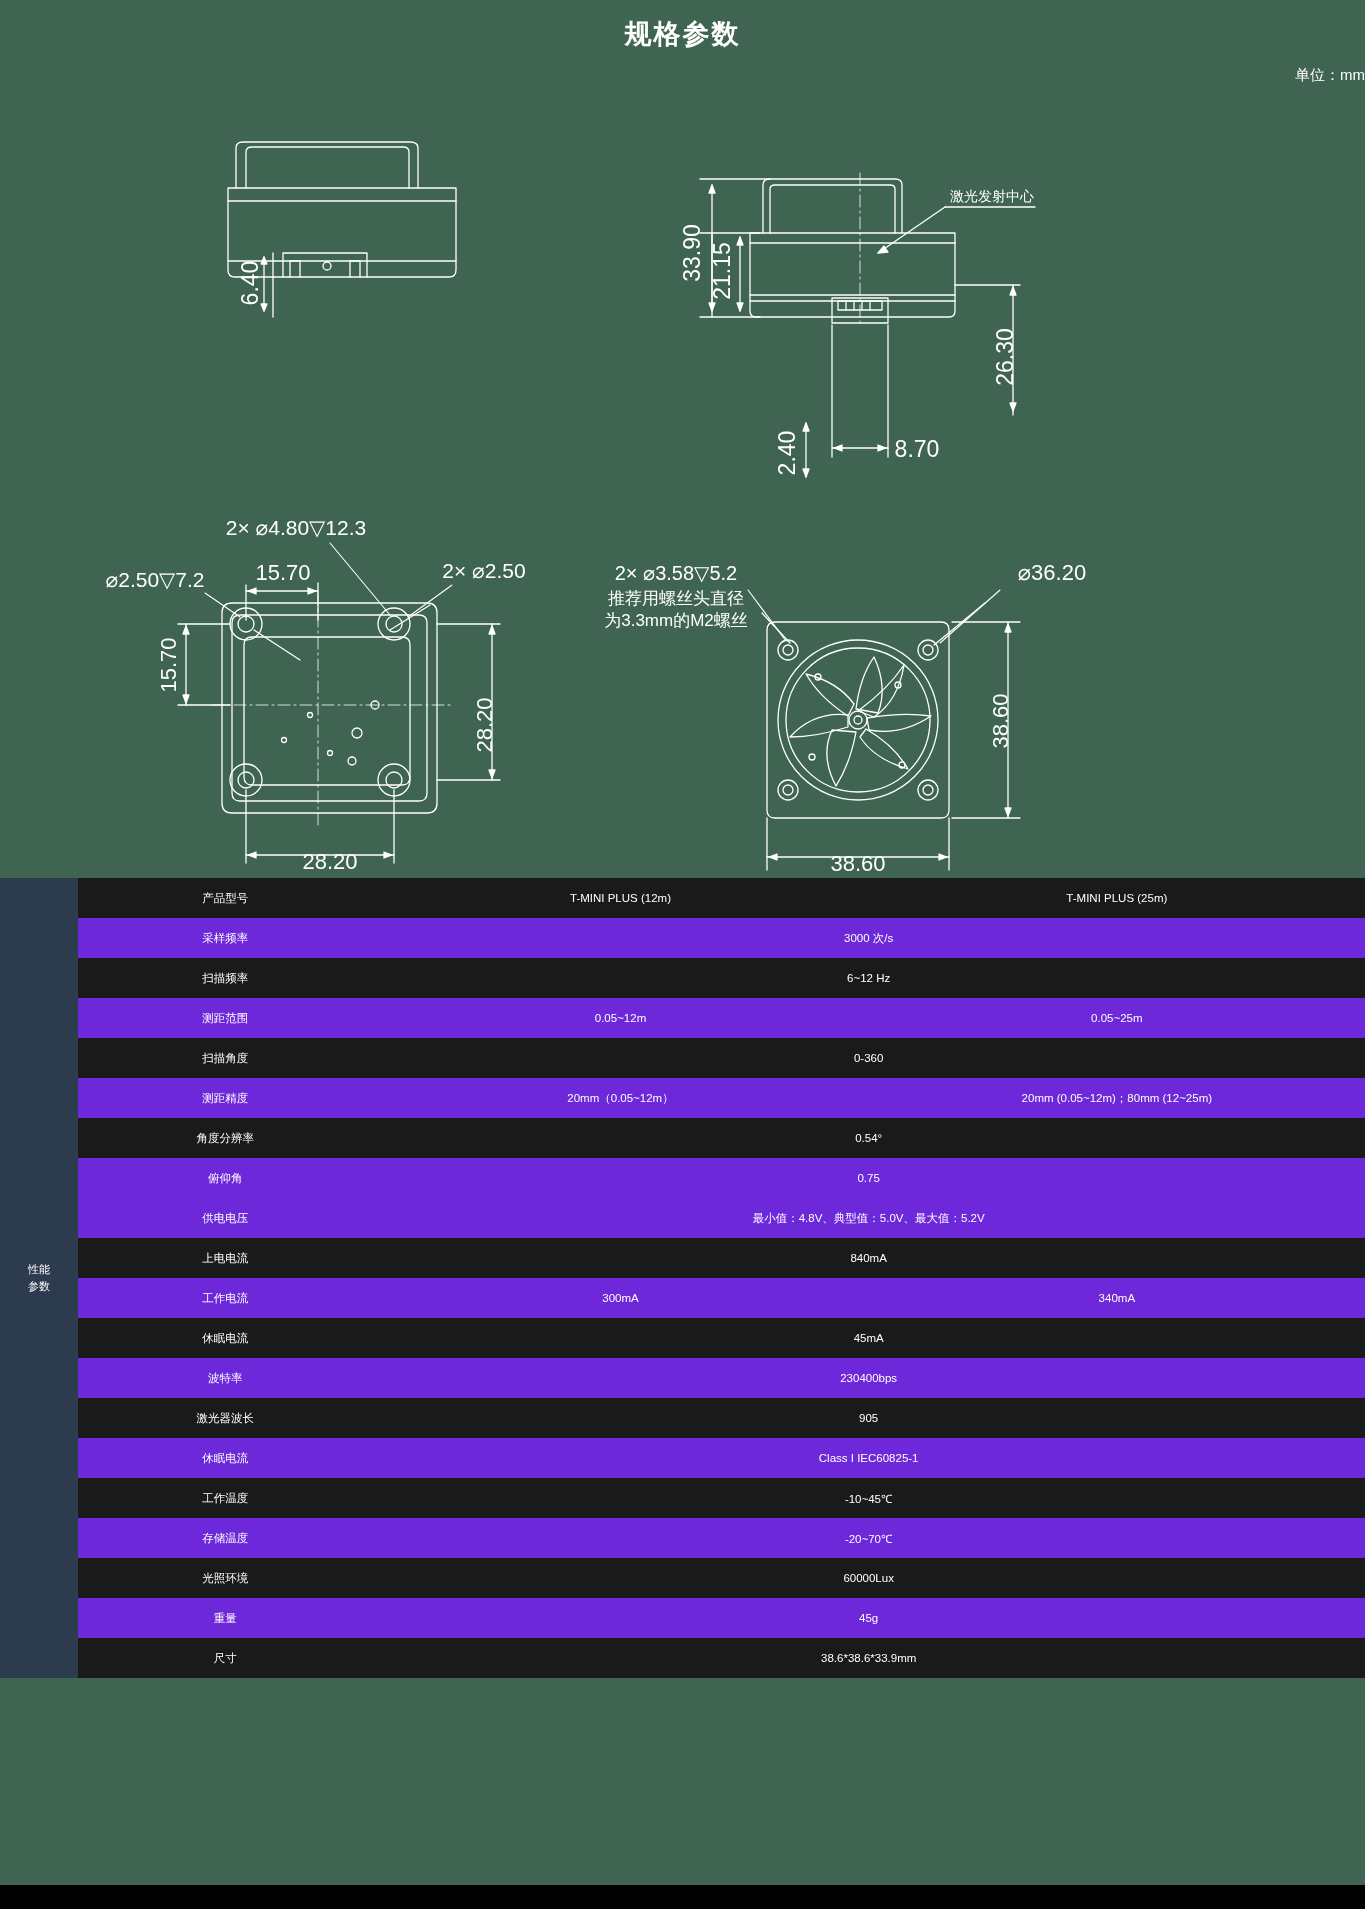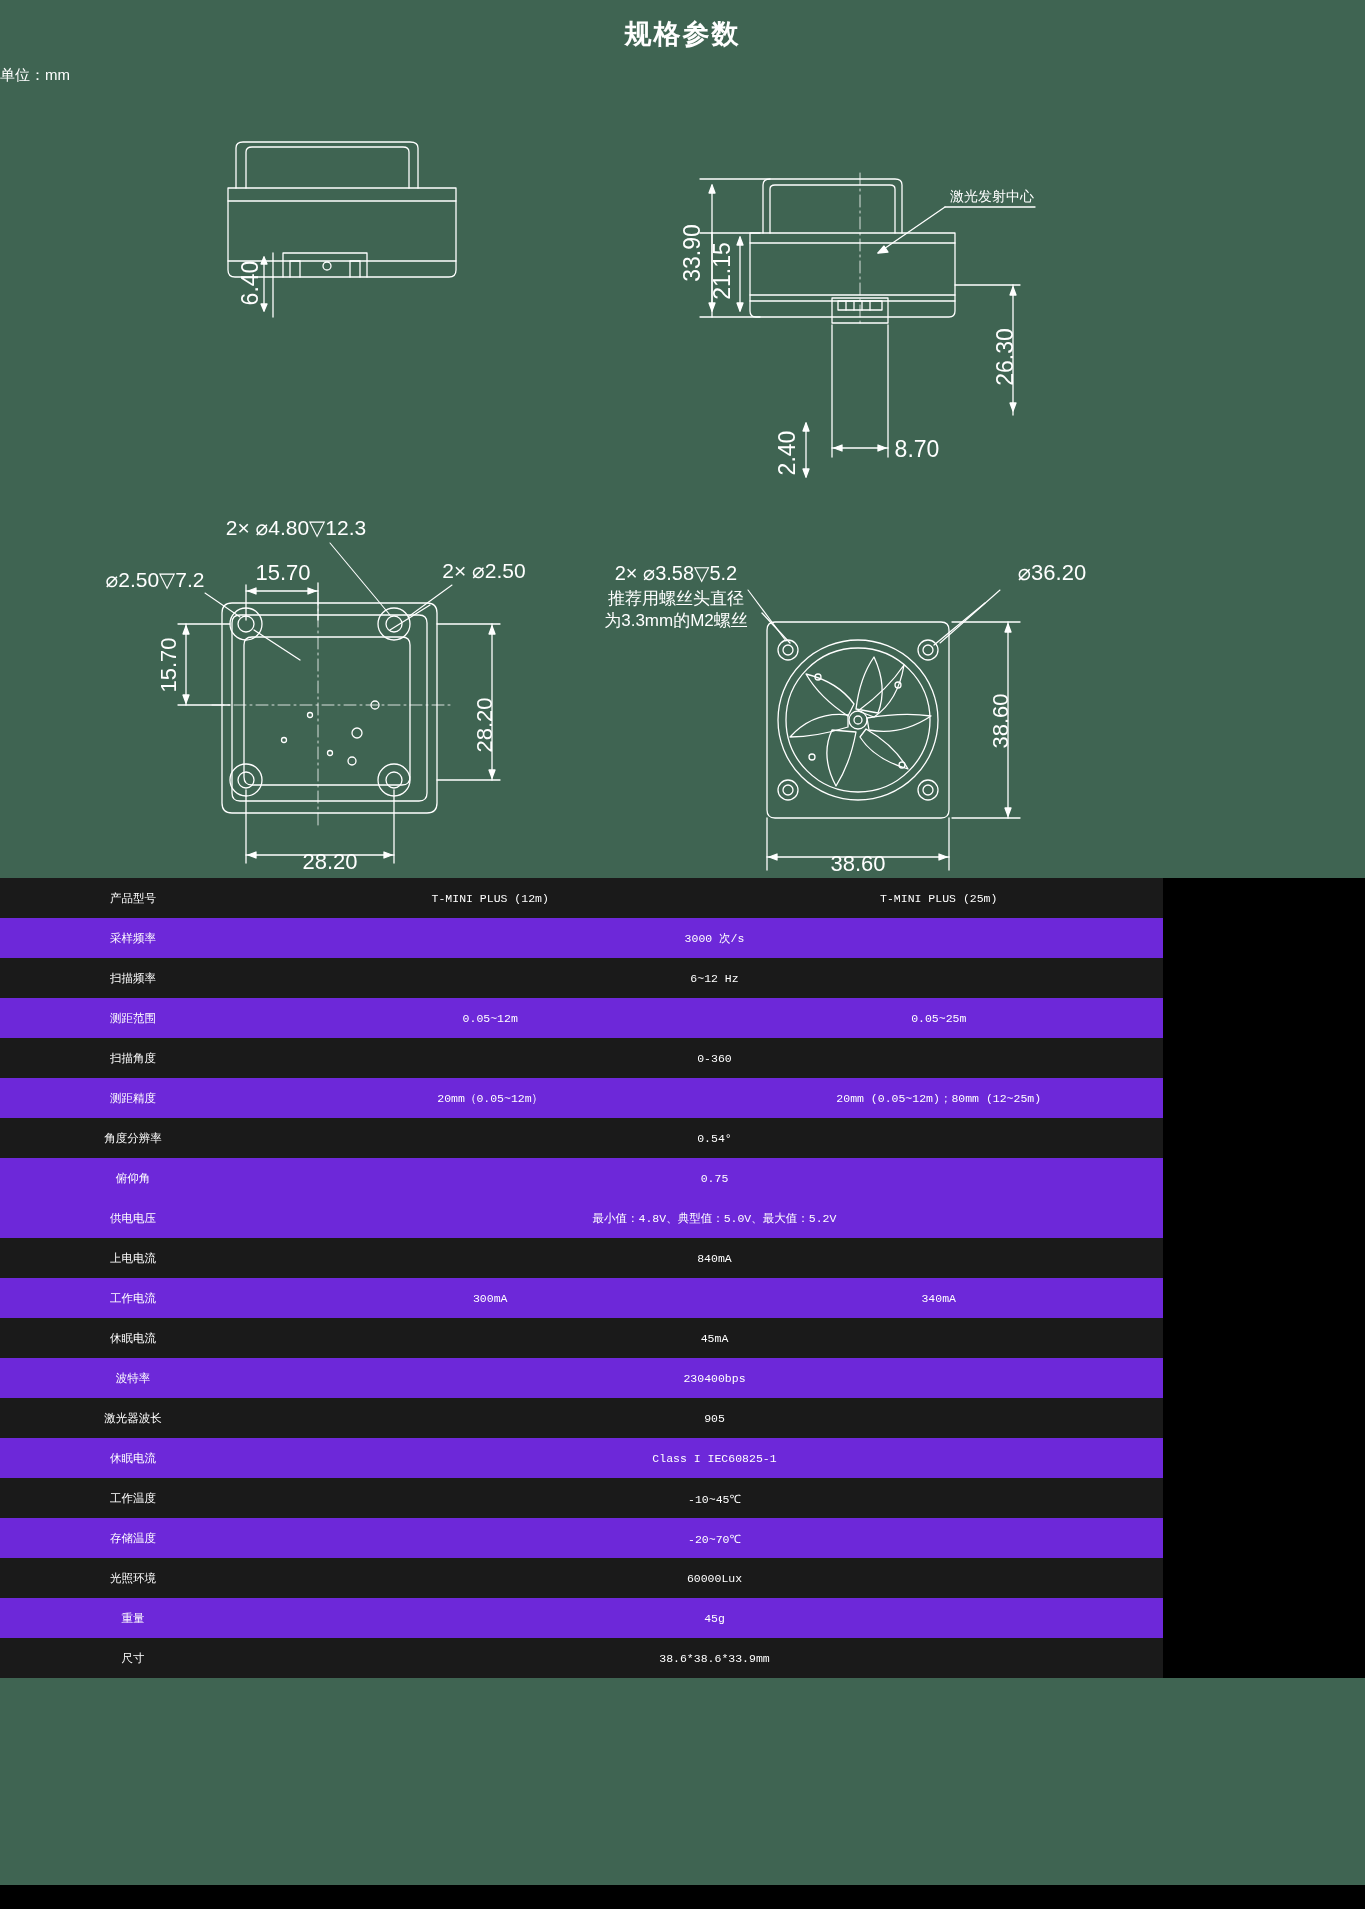--- a/index.html
+++ b/index.html
@@ -15,21 +15,21 @@
   
   .title {
     text-align:center;
     font-size:27px;
     font-weight:bold;
     letter-spacing:2px;
     padding-top:16px;
     color:#ffffff;
   }
   .unit {
-    text-align:left;
+    text-align:right;
     font-size:15px;
     margin-top:14px;
     color:#ffffff;
   }
 
   
   .drawings { position:relative; width:1365px; height:845px; }
   .drawings svg { position:absolute; left:0; top:0; }
 
   
@@ -47,24 +47,23 @@
     color:#fff;
     font-size:11px;
     line-height:17px;
     display:flex;
     align-items:center;
     justify-content:center;
     text-align:center;
   }
   table.spec {
     border-collapse:collapse;
-    width:1163px;
+    width:1325px;
     table-layout:fixed;
     background:#000;
-    font-family:Liberation Mono, monospace;
   }
   table.spec td {
     height:40px;
     font-size:11.5px;
     color:#ffffff;
     text-align:center;
     vertical-align:middle;
     padding:2px 4px;
     border:none;
   }
@@ -303,20 +302,26 @@
           <path d="M769,772 l8,-3 l0,6 z" fill="#fff"></path>
           <path d="M947,772 l-8,-3 l0,6 z" fill="#fff"></path>
         </g>
         <text x="858" y="786" fill="#ffffff" stroke="none" font-size="22" text-anchor="middle" font-family="Liberation Sans, sans-serif">38.60</text>
 
       </g>
     </svg>
   </div>
 
   <div class="table-wrap">
+    <div class="side-label">
+      <div>
+        <div>性能</div>
+        <div>参数</div>
+      </div>
+    </div>
     <table class="spec">
       <tbody id="spec-body">
           <tr class="odd">
             <td class="key">产品型号</td>
             <td class="v1">T-MINI PLUS (12m)</td>
             <td class="v2">T-MINI PLUS (25m)</td>
           </tr>
           <tr class="even">
             <td class="key">采样频率</td>
             <td class="v-span" colspan="2">3000 次/s</td>

